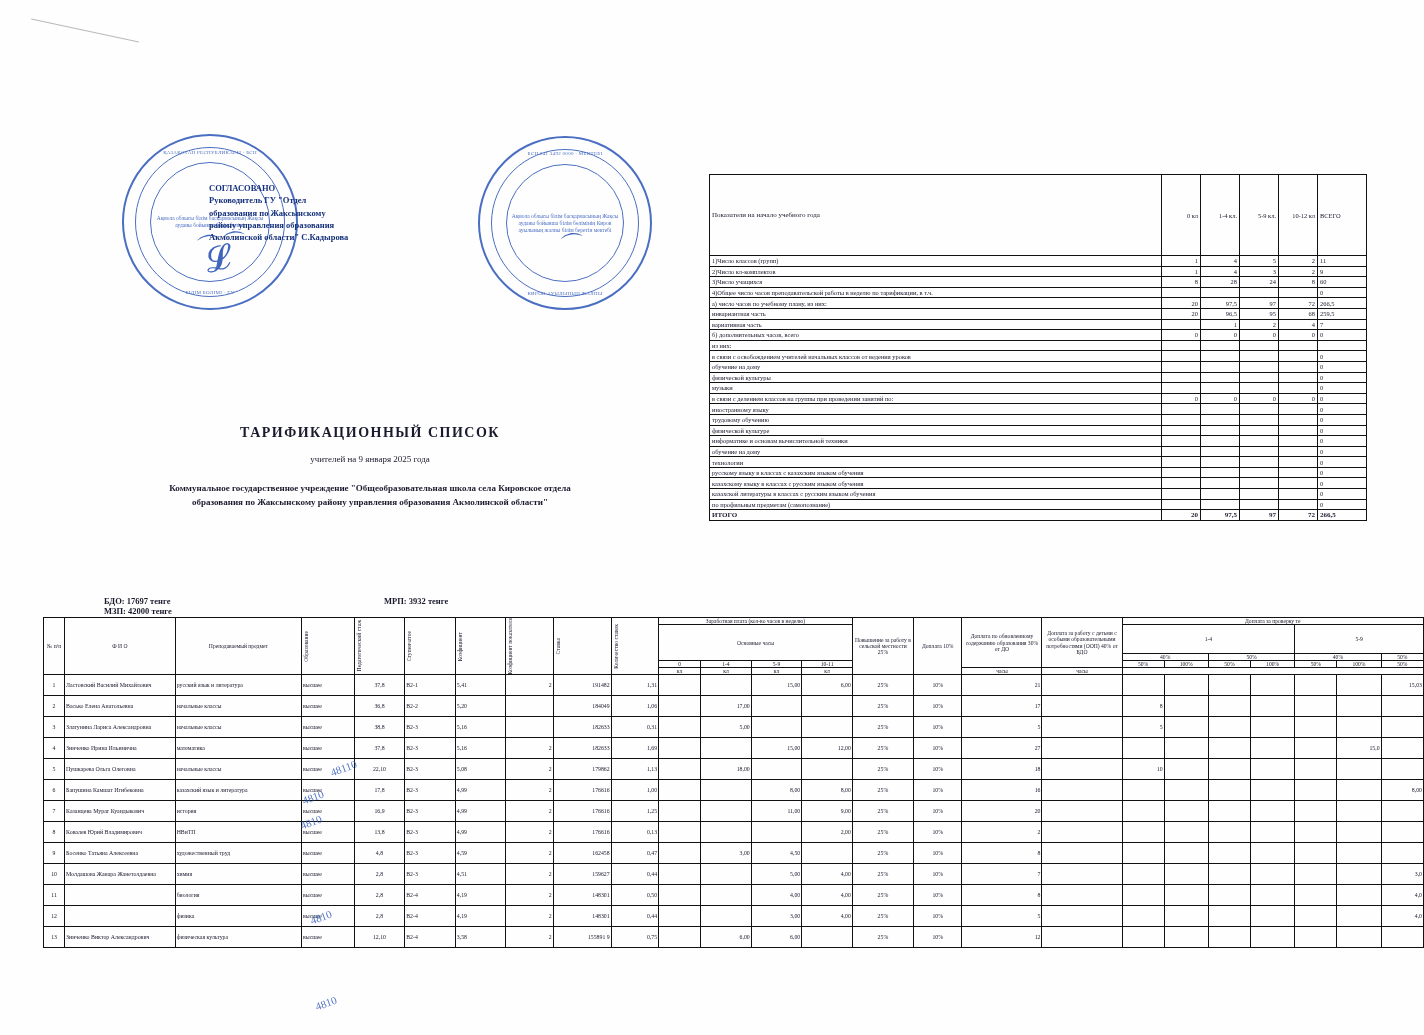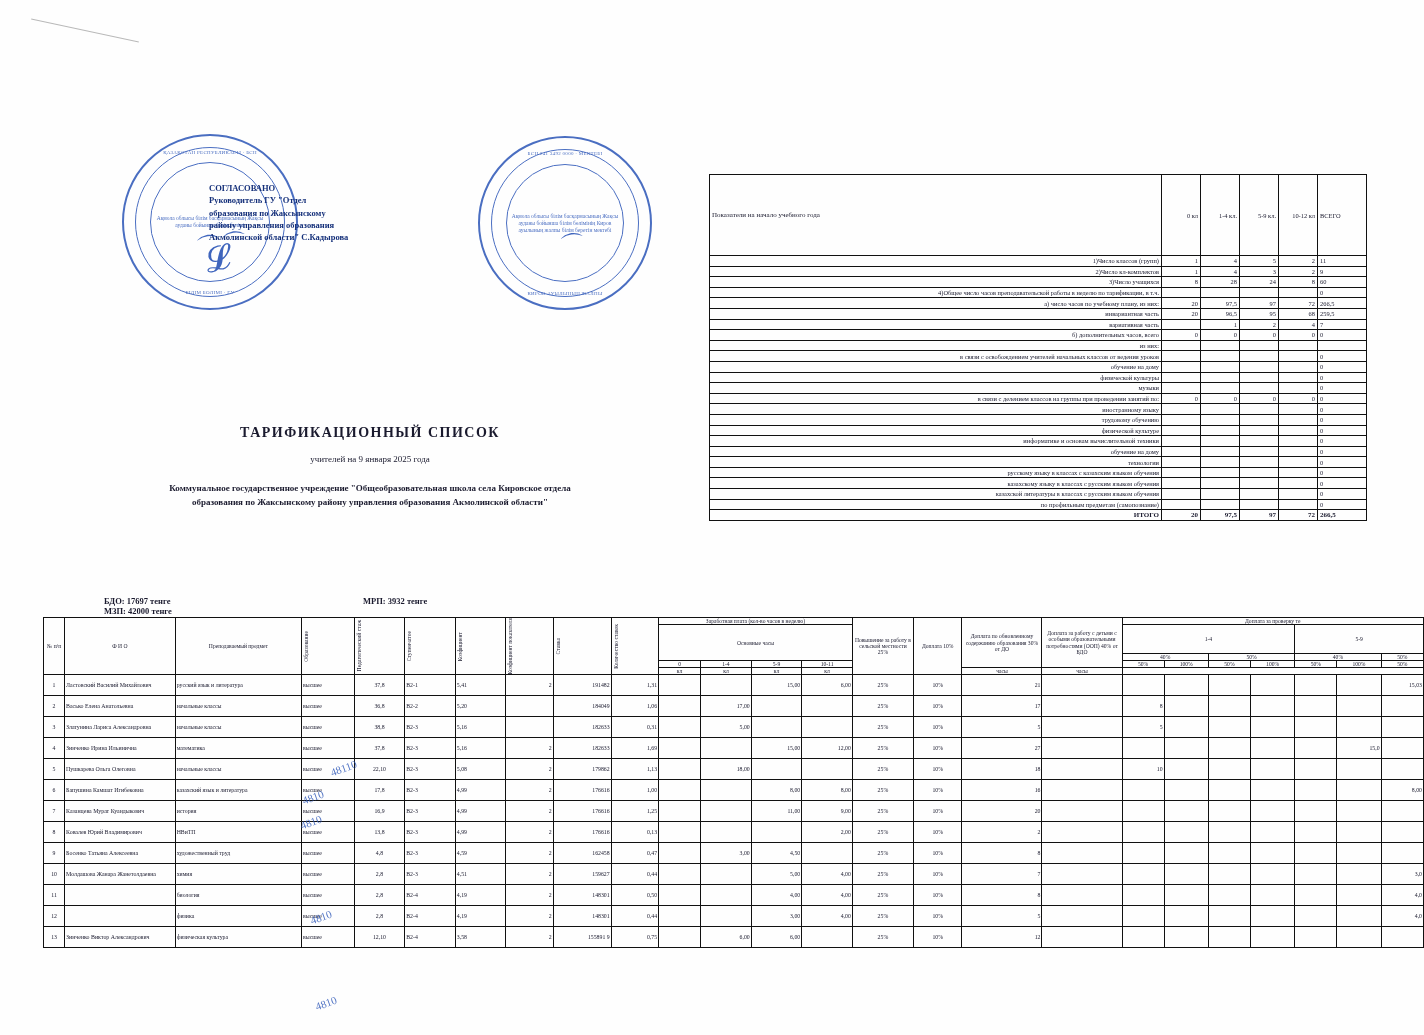--- a/index.html
+++ b/index.html
@@ -30,27 +30,27 @@
   
   #title-wrap{position:absolute;left:160px;top:425px;width:420px;text-align:center;}
   #doc-title{font-weight:bold;font-size:14px;letter-spacing:1.5px;}
   #doc-sub{font-size:9px;margin-top:13px;}
   #doc-org{font-weight:bold;font-size:9px;margin-top:18px;line-height:1.5;}
 
   
   #money{position:absolute;left:60px;top:596px;width:620px;font-weight:bold;font-size:8.5px;}
   #money span{display:inline-block;padding-left:44px;}
   .m1{width:215px;}
-  .m2{width:207px;}
+  .m2{width:207px;margin-left:21px;}
 
   
   #ind-table{position:absolute;left:709px;top:174px;width:658px;border-collapse:collapse;
              font-size:6.4px;}
   #ind-table td,#ind-table th{border:1px solid #111;padding:0 2px;height:9.6px;vertical-align:middle;}
-  #ind-table .lbl{text-align:right;}
+  #ind-table .lbl{text-align:left;}
   #ind-table .num{text-align:right;width:34px;}
   #ind-table .total{width:44px;}
   #ind-table thead td{text-align:left;font-weight:normal;height:auto;}
   #ind-table .head-main{height:80px;font-size:7px;}
   #ind-table tr.sum td{font-weight:bold;font-size:7px;}
 
   
   #tar-wrap{position:absolute;left:43px;top:617px;width:1381px;overflow:hidden;}
   table.tar{border-collapse:collapse;font-size:5.8px;table-layout:fixed;width:1381px;}
   table.tar td,table.tar th{border:1px solid #111;padding:0 1px;vertical-align:middle;

